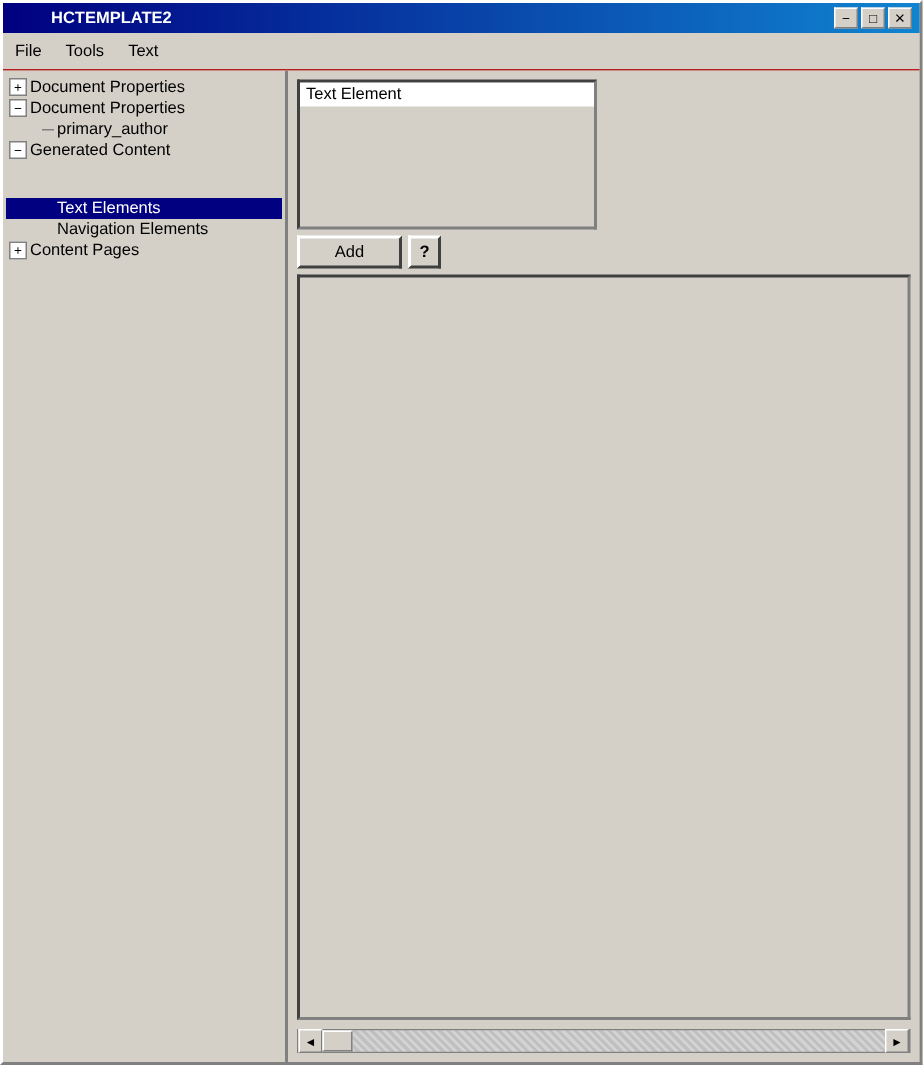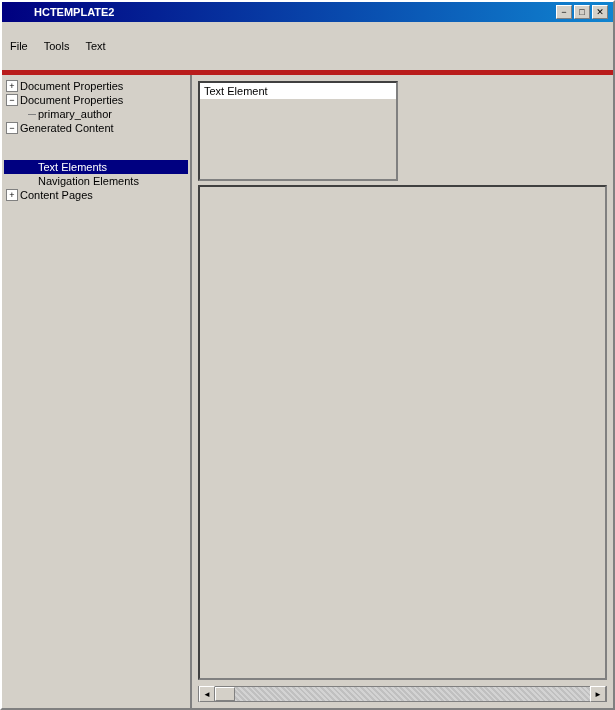--- a/index.html
+++ b/index.html
@@ -59,22 +59,22 @@
       justify-content: center;
       font-size: 9px;
       color: black;
       cursor: pointer;
     }
 
     
     .menu-bar {
       background: #d4d0c8;
       display: flex;
-      padding: 16px 0;
-      border-bottom: 5px solid #b91c1c;
+      padding: 4px 0;
+      border-bottom: 1px solid #b91c1c;
       flex-shrink: 0;
     }
 
     .menu-item {
       padding: 2px 8px;
       font-size: 11px;
       cursor: pointer;
     }
 
     
@@ -130,20 +130,21 @@
       padding: 6px;
       display: flex;
       flex-direction: column;
       gap: 4px;
     }
 
     
     .top-row {
       display: flex;
       gap: 4px;
+      flex-direction: column;
     }
 
     .list-box {
       width: 200px;
       height: 100px;
       background: #d4d0c8;
       border: 2px solid #808080;
       border-top-color: #404040;
       border-left-color: #404040;
       overflow-y: auto;
@@ -315,20 +316,24 @@
 
     <div class="content-panel">
 
       <div class="top-row">
 
         <div class="list-box">
           <div class="list-item-row">Text Element</div>
         </div>
 
         <div class="buttons-col">
+          <div class="btn-row">
+            <button class="win-btn">Add</button>
+            <button class="help-btn">?</button>
+          </div>
         </div>
       </div>
 
       <div class="bottom-area">
       </div>
 
       <div class="h-scroll">
         <div class="scroll-btn">◄</div>
         <div class="scroll-track">
           <div class="scroll-thumb"></div>

